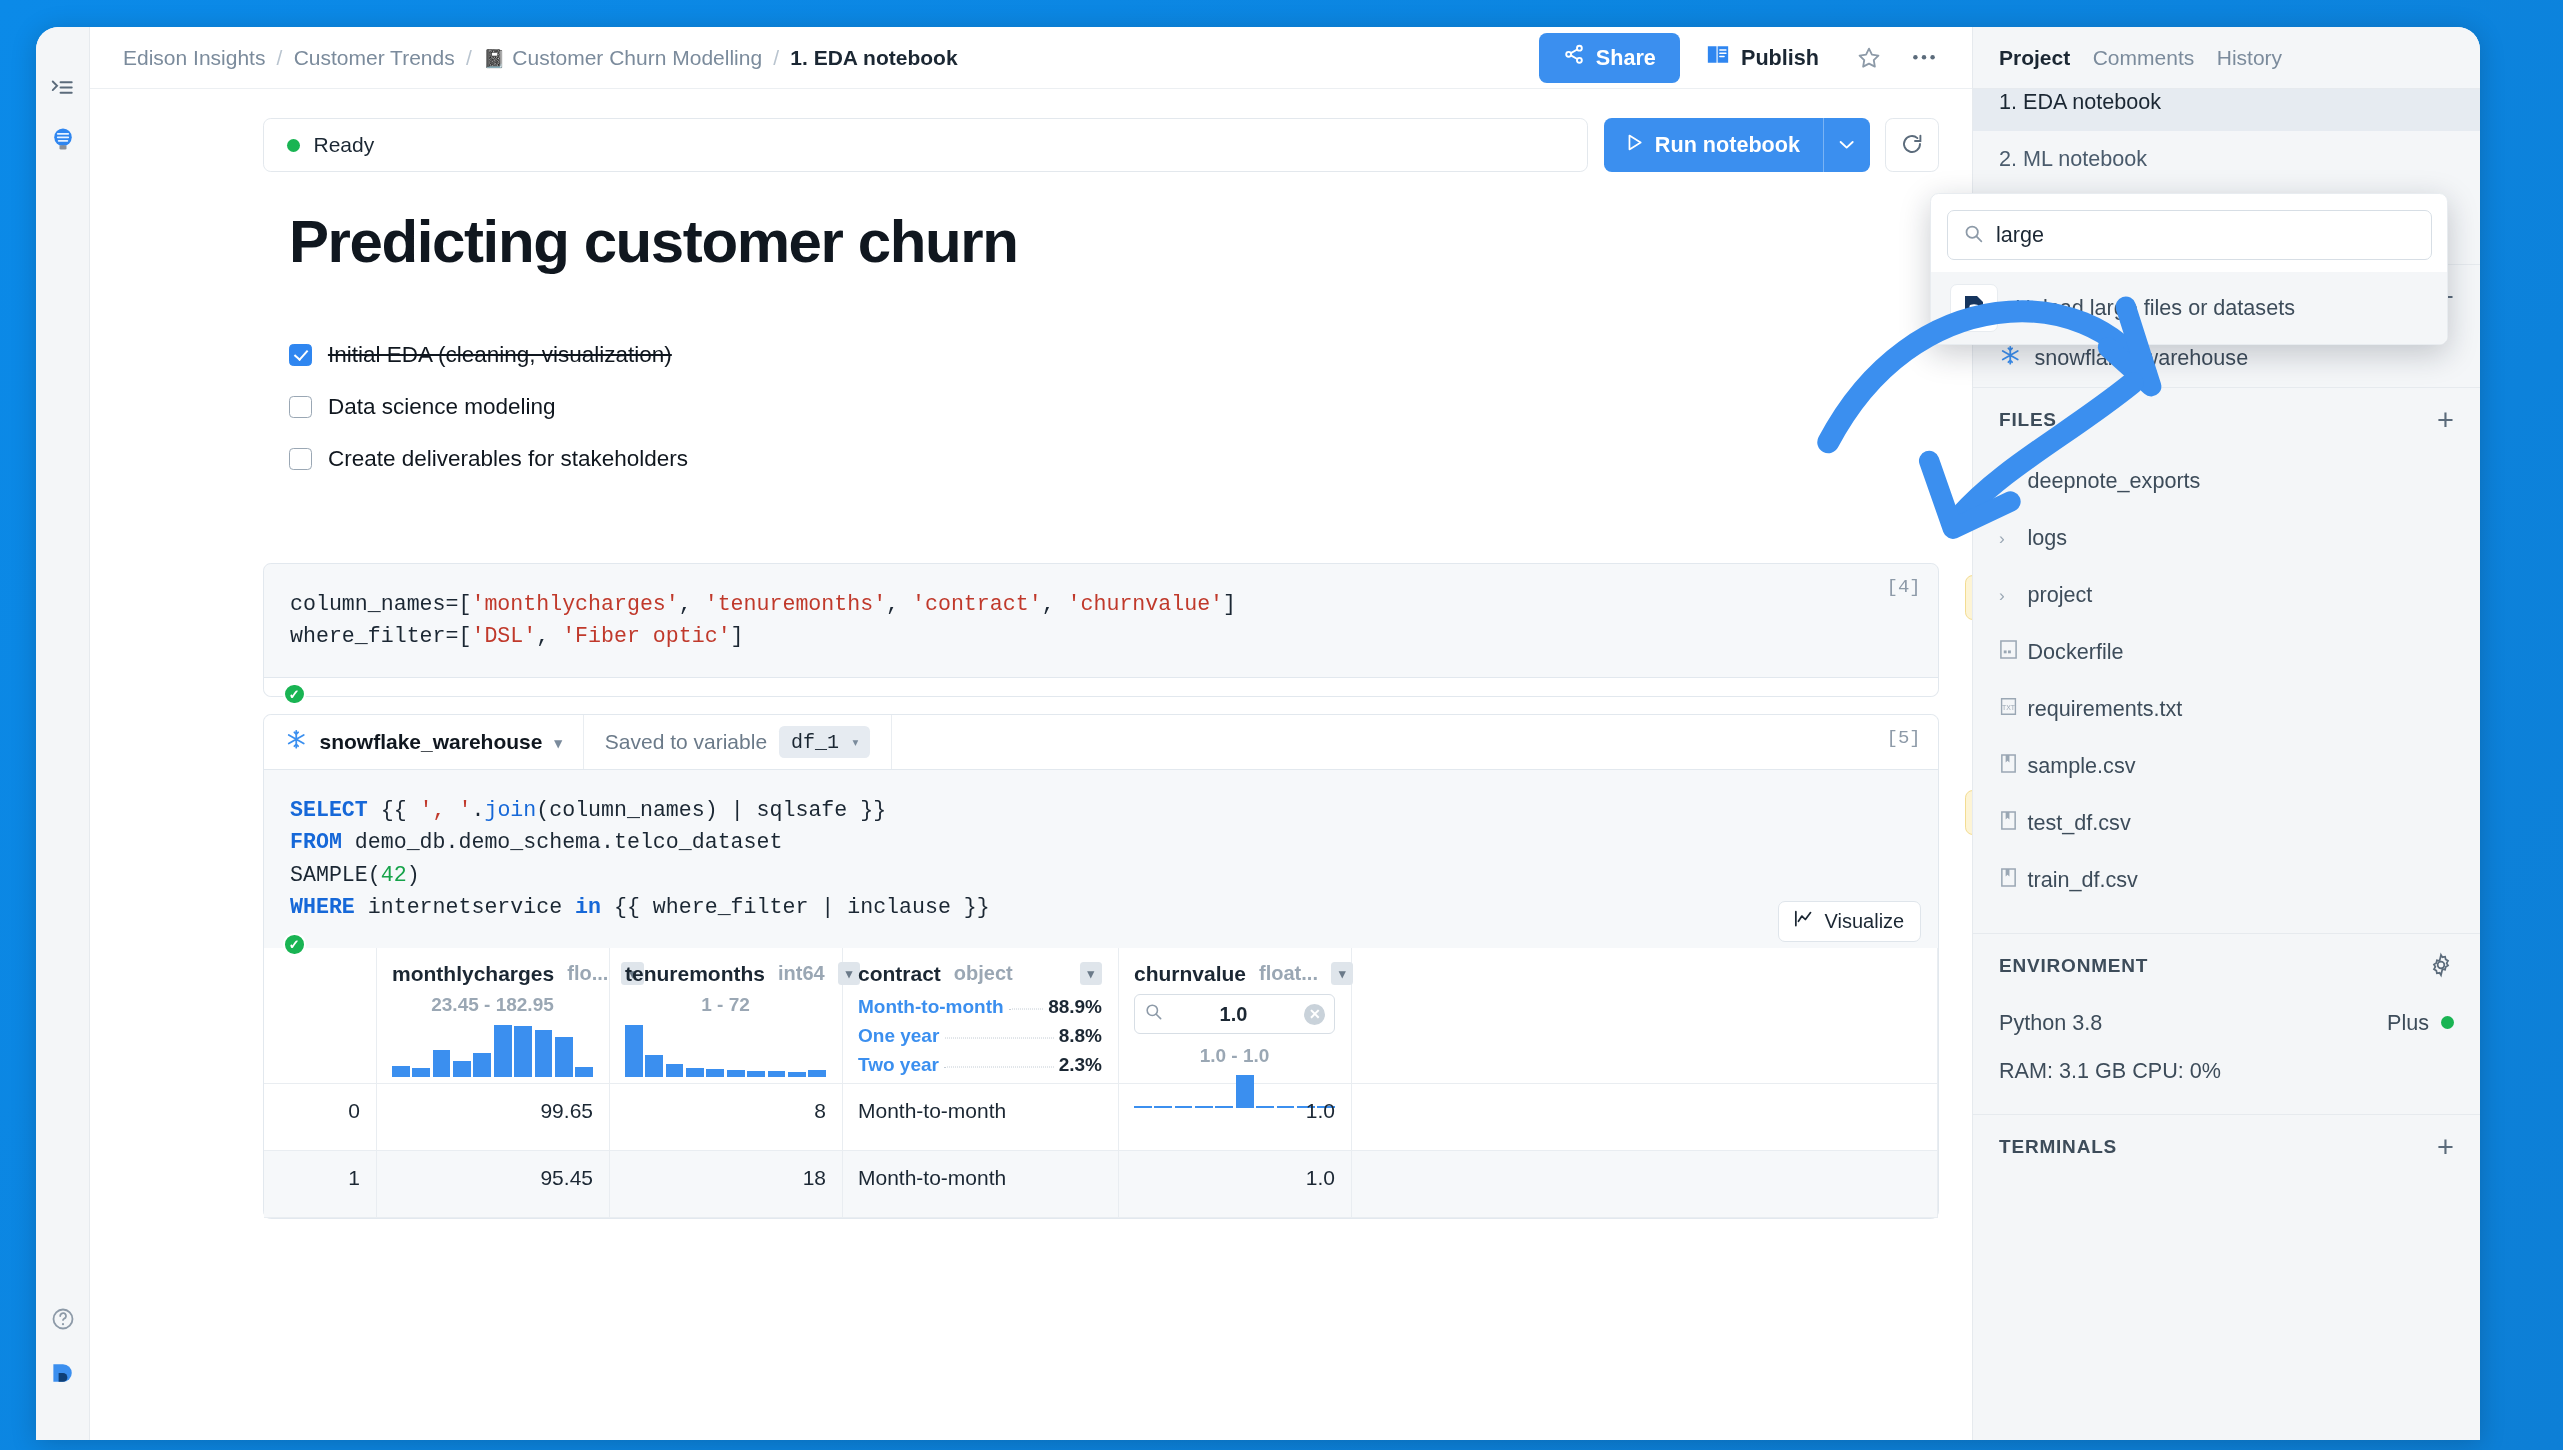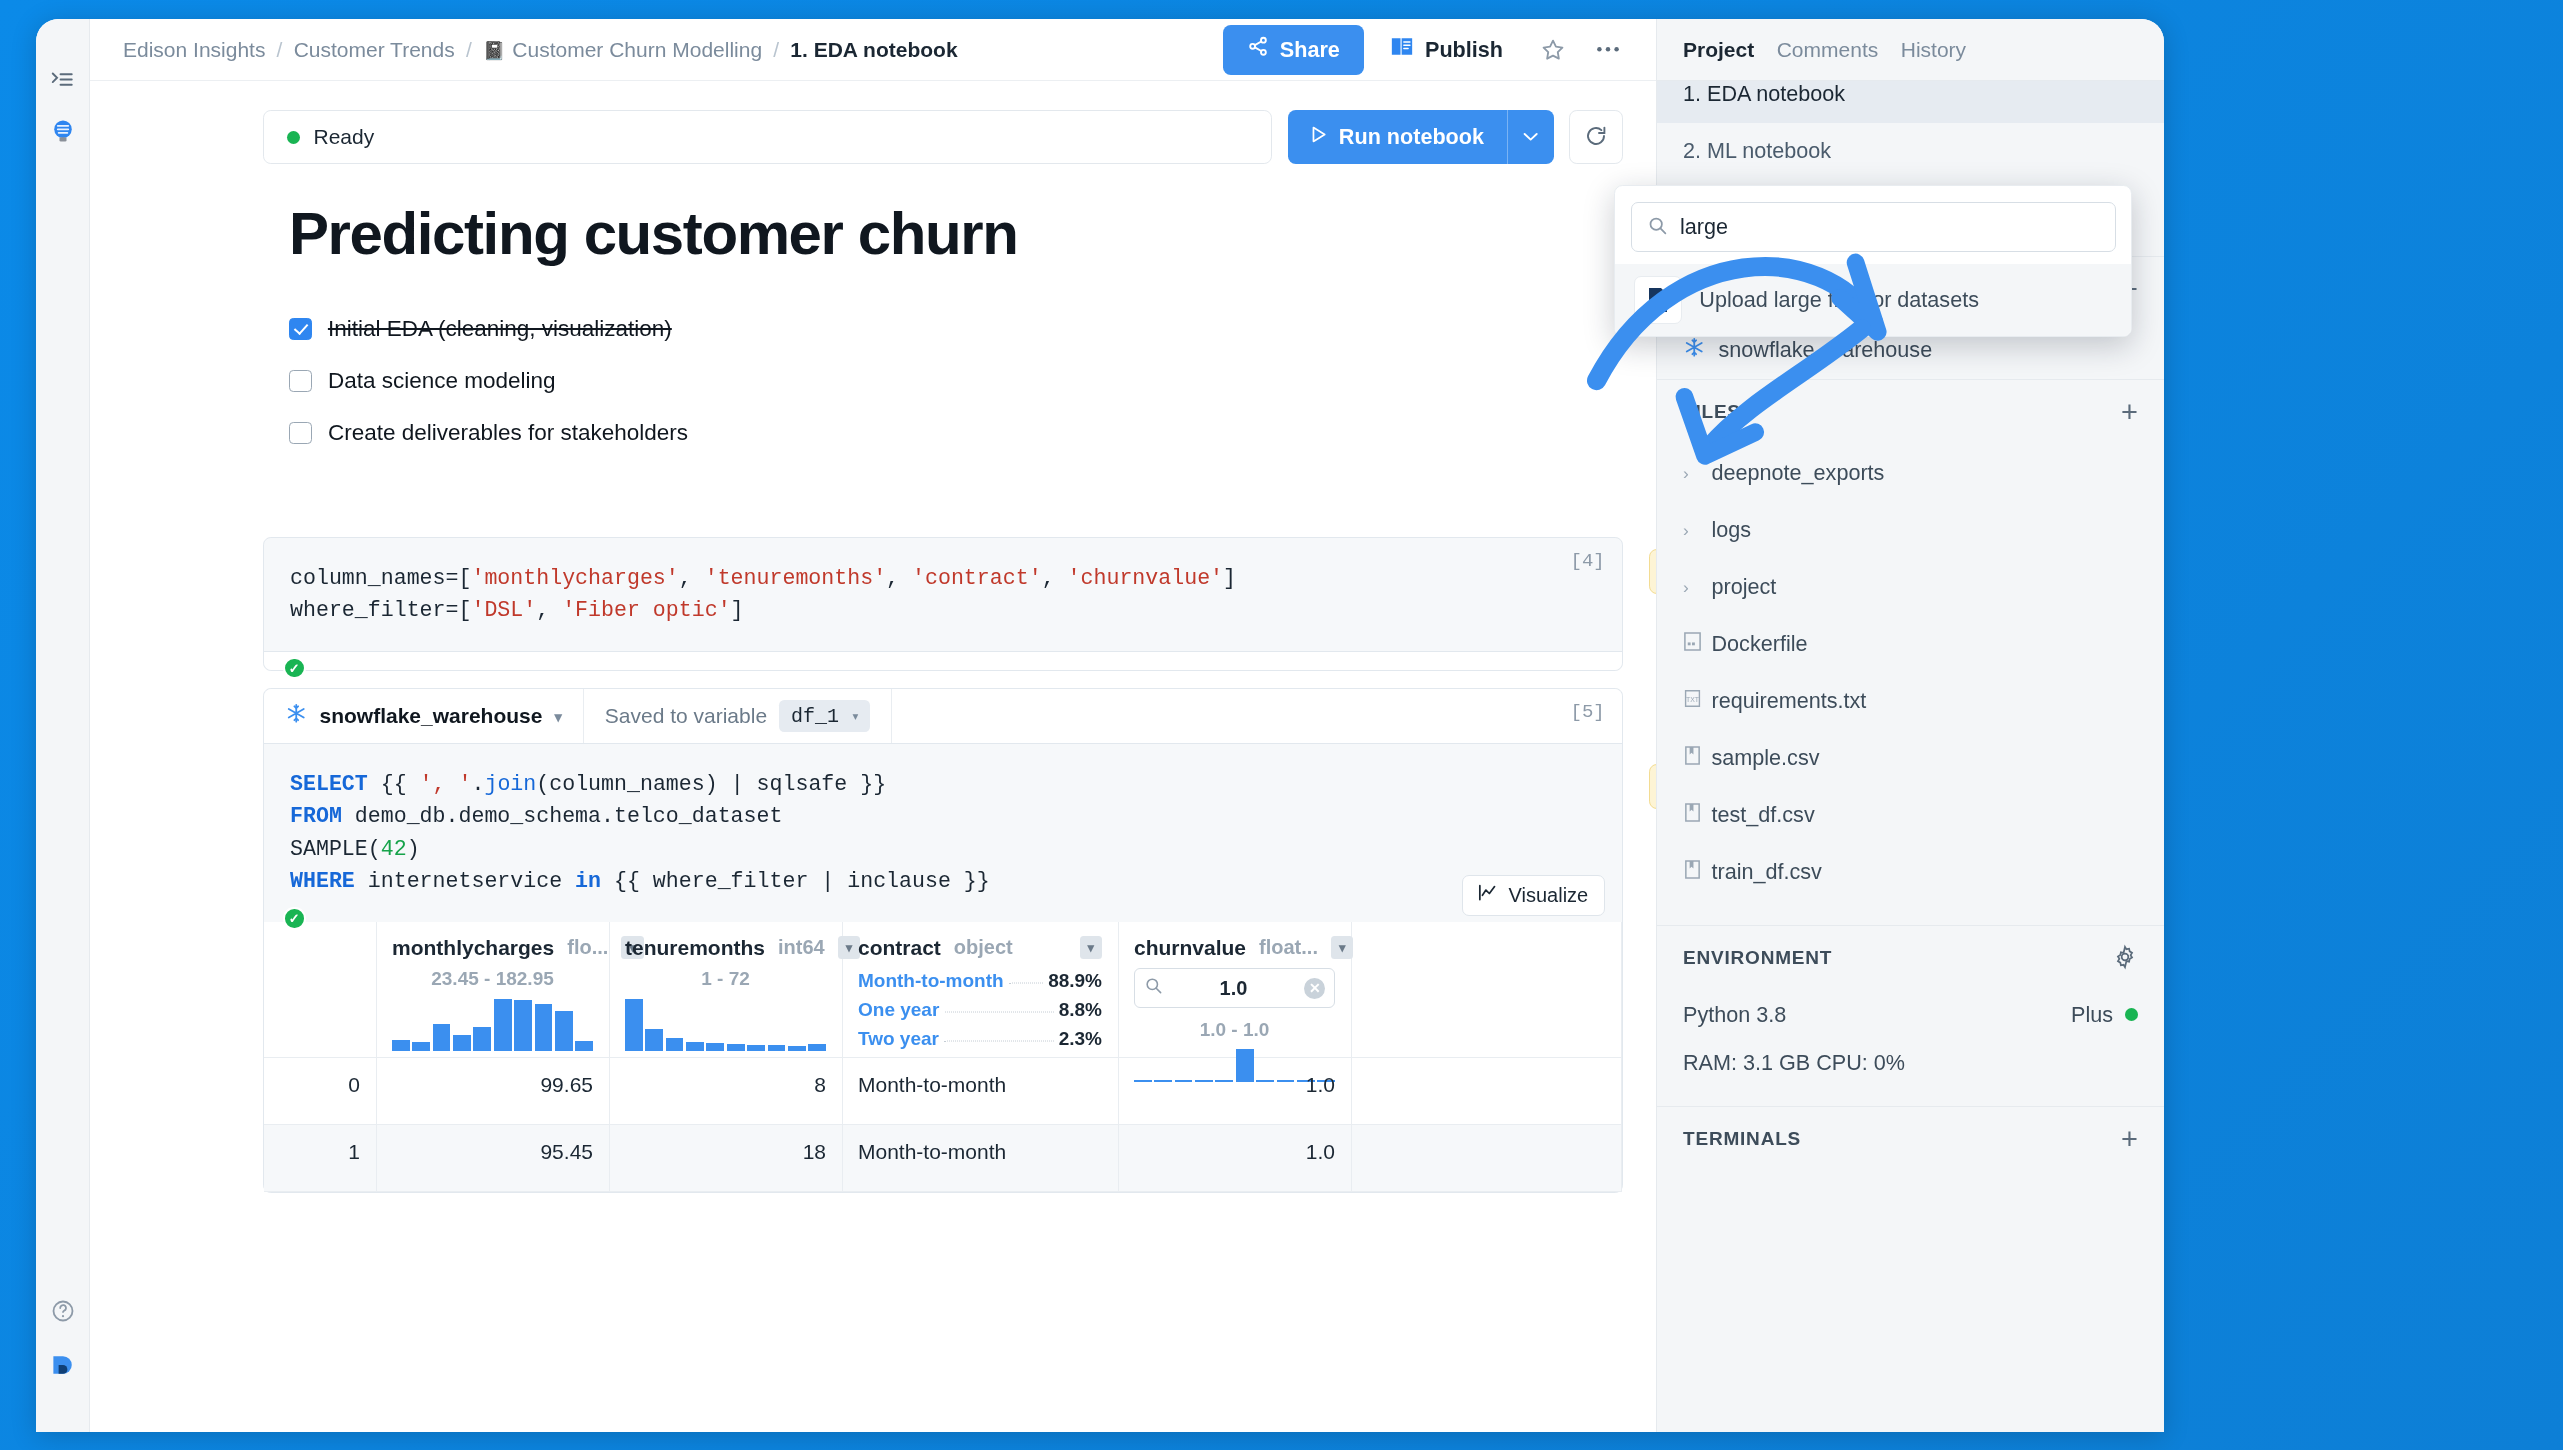--- a/index.html
+++ b/index.html
@@ -9,22 +9,22 @@
     background: #0c88e5;
     overflow: hidden;
   }
   #app {
     position: absolute; inset: 0;
     background: linear-gradient(135deg, #0b8ae8 0%, #0d7fd6 100%);
   }
   
   .window {
     position: absolute;
-    left: 36px; top: 19px;
-    width: 2128px; height: 1413px;
+    left: 36px; top: 27px;
+    width: 2444px; height: 1413px;
     background: #fff;
     border-radius: 22.5px 22.5px 0 0;
     display: flex;
     overflow: hidden;
     box-shadow: 0 3.5px 26px rgba(0,0,0,.18);
   }
   
   .rail {
     width: 54px; flex: 0 0 54px;
     background: #f4f6f8;
@@ -126,21 +126,21 @@
   }
   .btn-refresh {
     width: 54px; height: 54px;
     border: 0.9px solid #e3e8ed; border-radius: 7.8px;
     background: #fff; cursor: pointer;
     display: flex; align-items: center; justify-content: center;
   }
   .nb-title {
     padding: 0 33px 0 199px;
     font-size: 60px; font-weight: 700; letter-spacing: -1.4px;
-    color: #10171f; margin-bottom: 35px;
+    color: #10171f; margin-bottom: 53px;
   }
   .todo-list { padding: 0 33px 0 199px; margin-bottom: 78px; }
   .todo {
     display: flex; align-items: center; gap: 16.4px;
     height: 52px; font-size: 22.5px; color: #10171f;
   }
   .cb {
     width: 22.5px; height: 22.5px; flex: 0 0 22.5px;
     border: 1.7px solid #9aa7b4; border-radius: 4.3px; background: #fff;
     cursor: pointer; position: relative;

